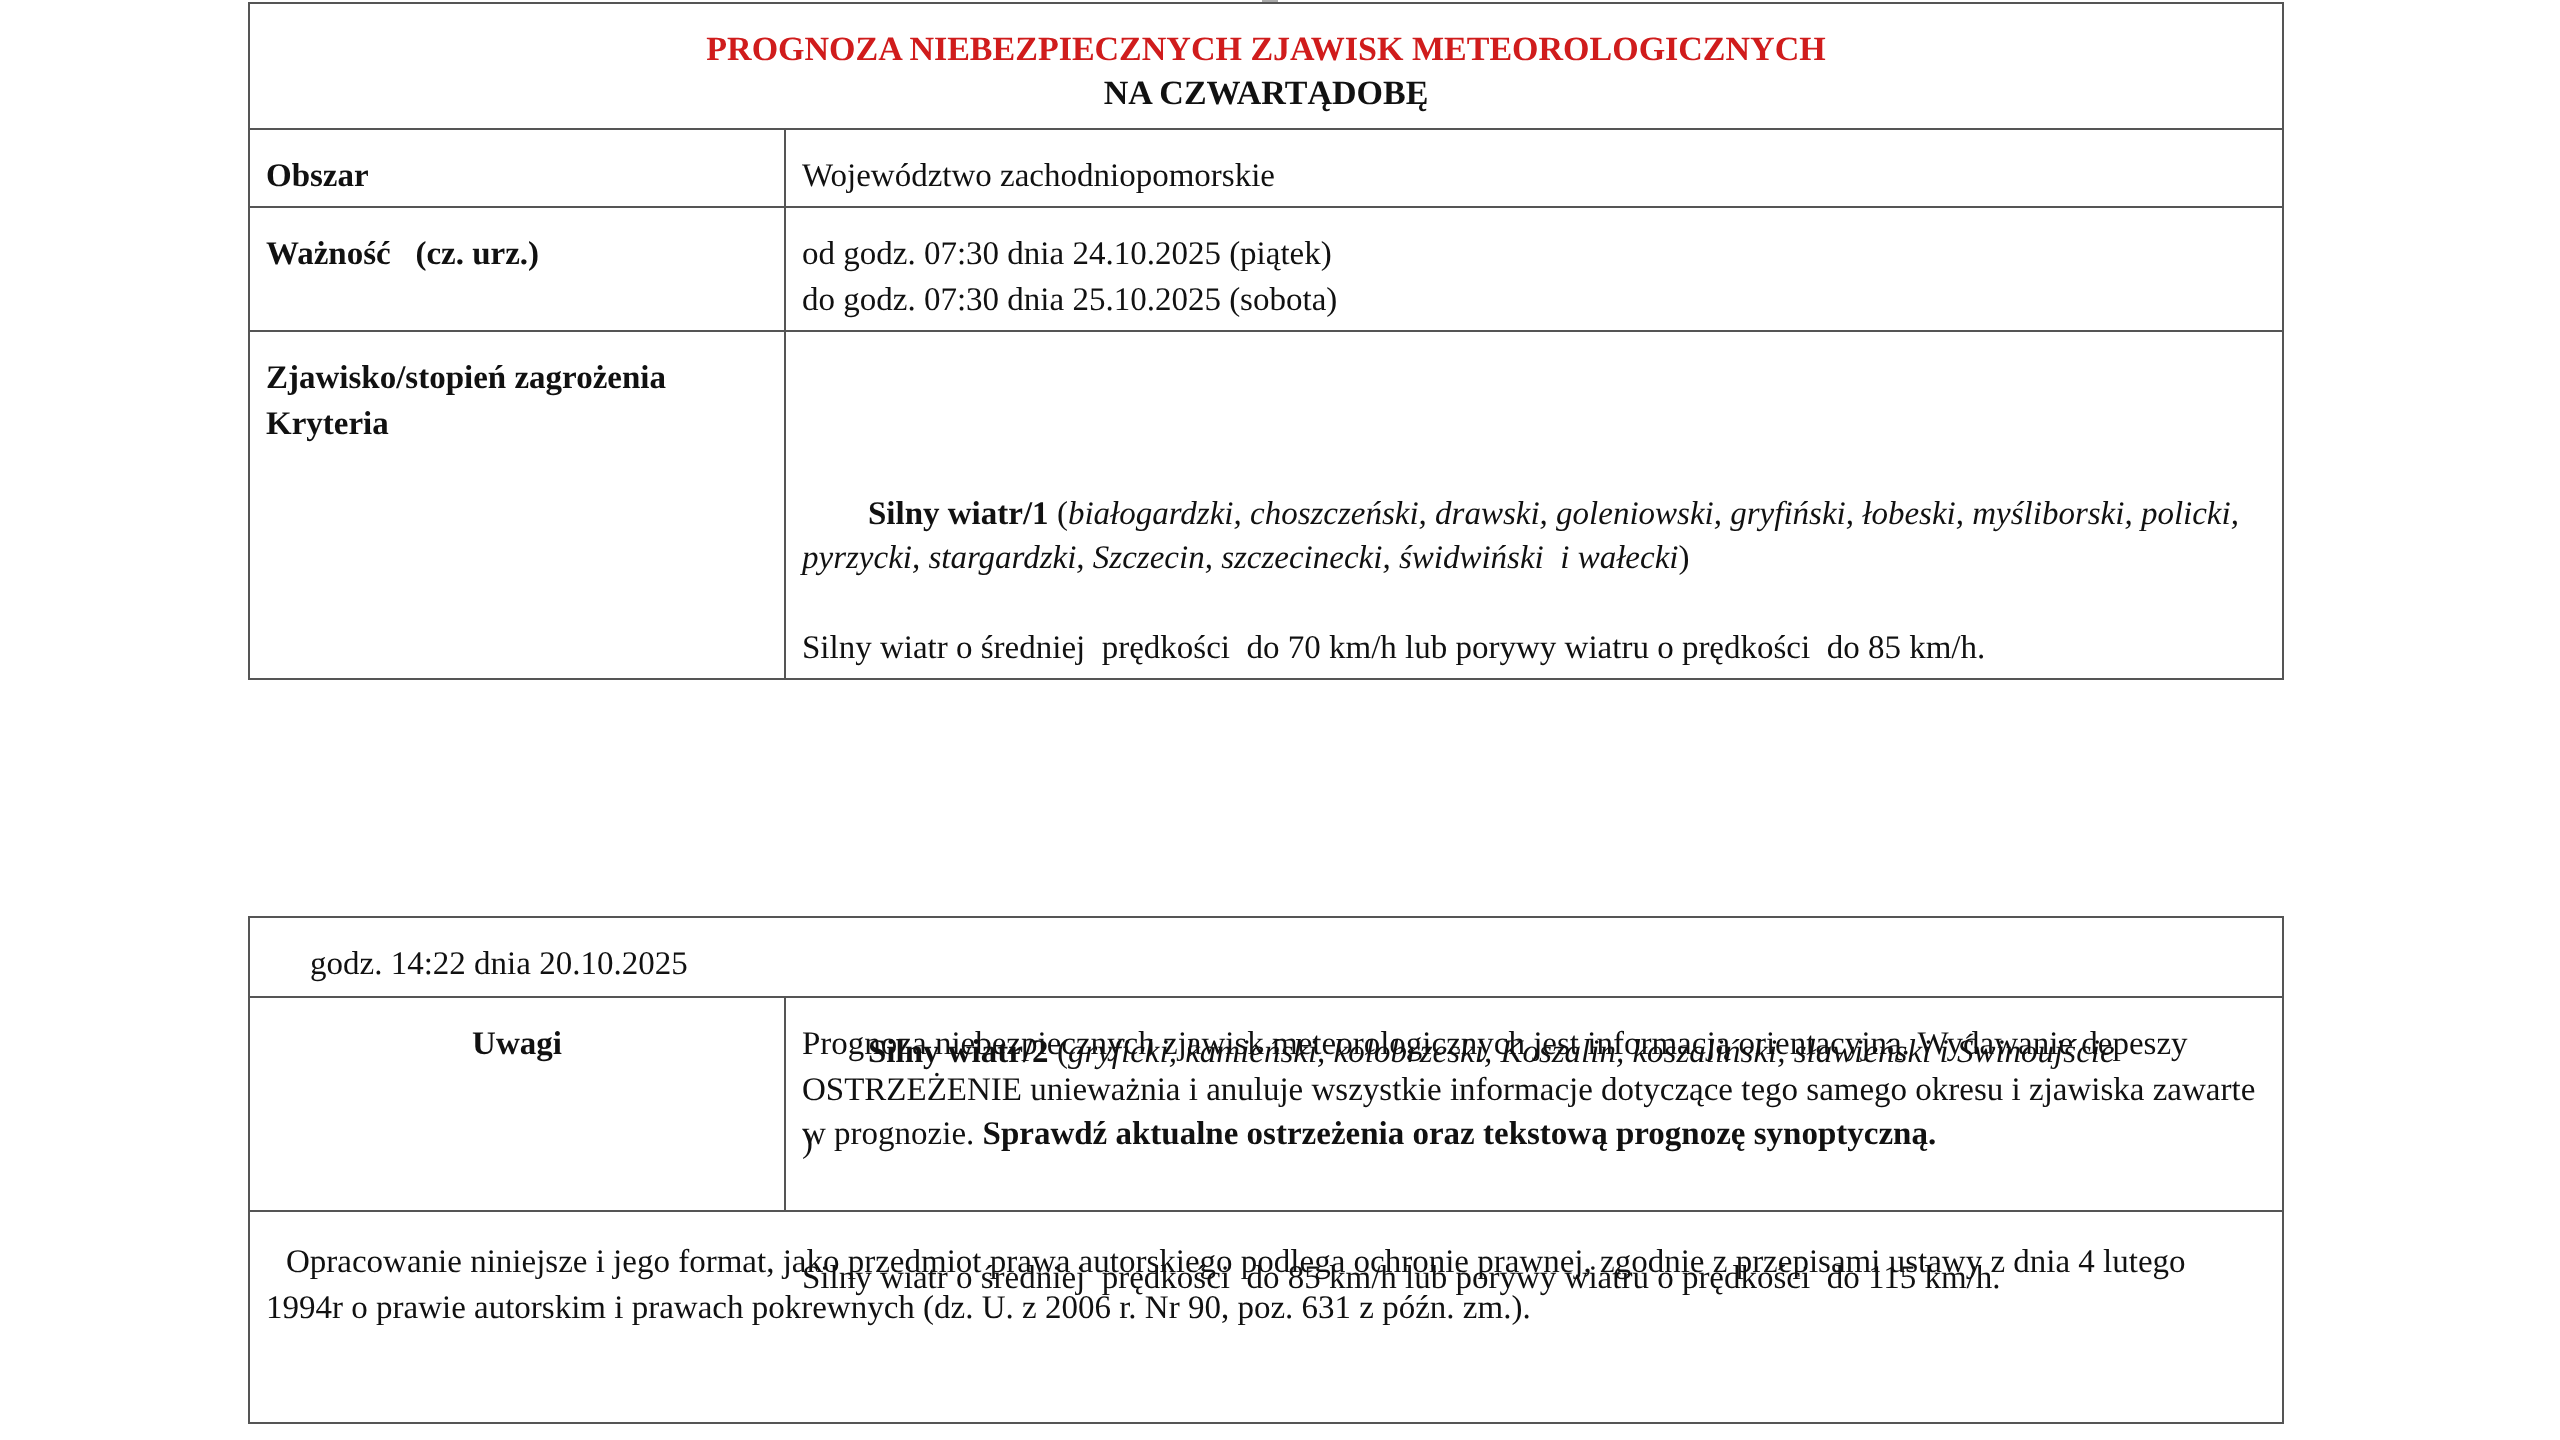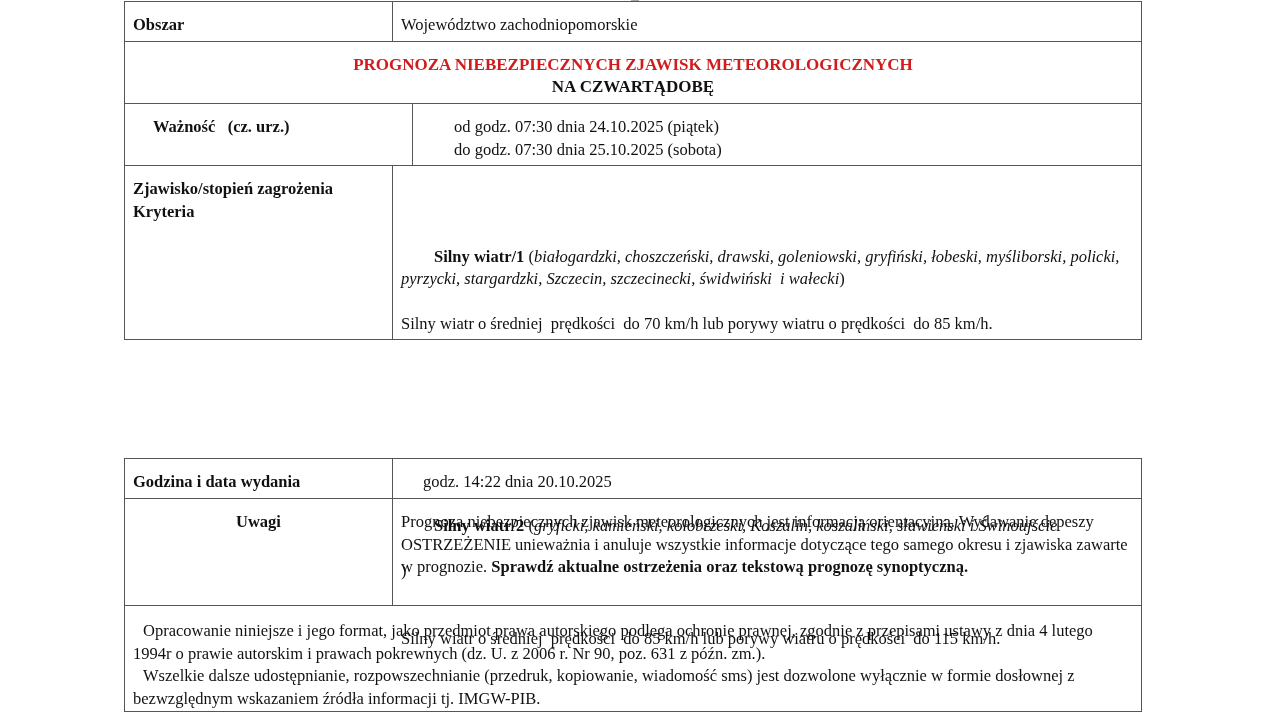--- a/index.html
+++ b/index.html
@@ -18,33 +18,33 @@
   .footer { padding:14px 8px 4px 8px; line-height:22.5px; }
   .ind { padding-left:10px; }
   .topmark { position:absolute; left:631px; top:0; width:8px; height:2px; background:#aaa; }
 </style>
 </head>
 <body>
 
 <div class="topmark"></div>
 
 <div class="tbl" style="top:1px;">
-  <div class="row" style="height:39px;">
-    <div class="lbl" style="padding-top:12px;">Obszar</div>
-    <div class="val" style="padding-top:12px;">Województwo zachodniopomorskie</div>
-  </div>
   <div class="row" style="height:62px; display:block;">
     <div class="header">
       <div class="t1">PROGNOZA NIEBEZPIECZNYCH ZJAWISK METEOROLOGICZNYCH</div>
       <div class="t2">NA CZWARTĄDOBĘ</div>
     </div>
   </div>
+  <div class="row" style="height:39px;">
+    <div class="lbl" style="padding-top:12px;">Obszar</div>
+    <div class="val" style="padding-top:12px;">Województwo zachodniopomorskie</div>
+  </div>
   <div class="row" style="height:62px;">
-    <div class="lbl" style="padding-top:12px; white-space:pre;margin-left:20px;">Ważność   (cz. urz.)</div>
-    <div class="val" style="padding-top:12px;margin-left:33px;">
+    <div class="lbl" style="padding-top:12px; white-space:pre;">Ważność   (cz. urz.)</div>
+    <div class="val" style="padding-top:12px;">
       <div>od godz. 07:30 dnia 24.10.2025 (piątek)</div>
       <div>do godz. 07:30 dnia 25.10.2025 (sobota)</div>
     </div>
   </div>
   <div class="row" style="height:174px;">
     <div class="lbl" style="padding-top:12px;">
       <div>Zjawisko/stopień zagrożenia</div>
       <div>Kryteria</div>
     </div>
     <div class="val" style="padding-top:12px; white-space:pre-wrap;">
@@ -57,28 +57,26 @@
         <span class="b">Silny wiatr/2</span><span> (</span><span class="it">gryficki, kamieński, kołobrzeski, Koszalin, koszaliński, sławieński i Świnoujście</span>
         <div>)</div>
         <div>Silny wiatr o średniej  prędkości  do 85 km/h lub porywy wiatru o prędkości  do 115 km/h.</div>
       </div>
     </div>
   </div>
 </div>
 
 <div class="tbl" style="top:458px;">
   <div class="row" style="height:39px;">
-    <div class="lbl" style="padding-top:12px;">Godzina i data wydania</div>
     <div class="val" style="padding-top:12px;margin-left:22px;">godz. 14:22 dnia 20.10.2025</div>
   </div>
   <div class="row" style="height:107px;">
     <div class="lbl" style="padding-top:12px;text-align:center;">Uwagi</div>
     <div class="val" style="padding-top:12px; padding-right:12px;">
       <span>Prognoza niebezpiecznych zjawisk meteorologicznych jest informacją orientacyjną. Wydawanie depeszy OSTRZEŻENIE unieważnia i anuluje wszystkie informacje dotyczące tego samego okresu i zjawiska zawarte w prognozie. </span><span class="b">Sprawdź  aktualne ostrzeżenia oraz tekstową prognozę synoptyczną.</span>
     </div>
   </div>
   <div class="row" style="height:106px; display:block;">
     <div class="footer">
       <div><span class="ind"></span><span>Opracowanie niniejsze i jego format, jako przedmiot prawa autorskiego podlega ochronie prawnej, zgodnie z przepisami ustawy z dnia 4 lutego 1994r o prawie autorskim i prawach pokrewnych (dz. U. z 2006 r. Nr 90, poz. 631 z późn.  zm.).</span></div>
-      <div><span class="ind"></span><span>Wszelkie dalsze udostępnianie, rozpowszechnianie (przedruk, kopiowanie, wiadomość   sms) jest dozwolone wyłącznie w formie dosłownej z bezwzględnym wskazaniem źródła  informacji tj. IMGW-PIB.</span></div>
     </div>
   </div>
 </div>
 
 </body></html>

